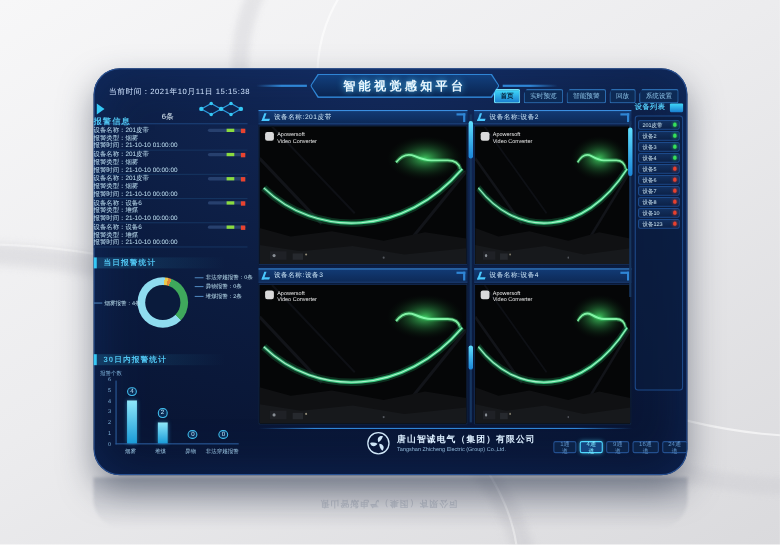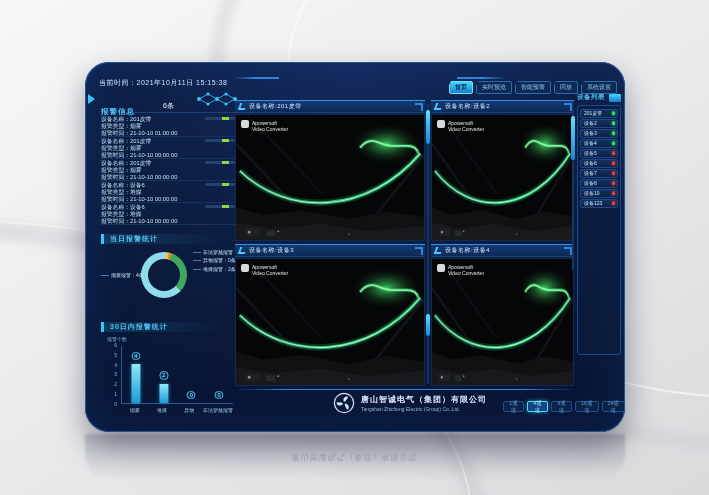--- a/index.html
+++ b/index.html
@@ -29,21 +29,21 @@
 .hl{position:absolute;height:2px;background:linear-gradient(90deg,transparent,#2f86d6,#2f86d6)}
 #hl1{left:148px;top:15px;width:46px}
 #hl2{left:372px;top:15px;width:50px;background:linear-gradient(90deg,#2f86d6,#2f86d6,transparent)}
 .nav{position:absolute;left:364px;top:19px;display:flex;gap:3px}
 .navbtn{position:relative;height:13px;padding:0 5px;font-size:6px;color:#8fc6ea;background:#0d2a55;
   border:1px solid #2b6cb0;border-radius:2px;font-family:inherit;display:flex;align-items:center;cursor:pointer;
   clip-path:polygon(8% 0,100% 0,100% 100%,0 100%,0 35%)}
 .navbtn.active{background:linear-gradient(180deg,#3fd8f9,#1a7fd0);color:#06263f;font-weight:bold;border-color:#6fe4ff}
 
 
-.lpanel{position:absolute;left:16px;top:38px;width:140px;height:330px}
+.lpanel{position:absolute;left:0;top:38px;width:140px;height:330px}
 .lhead{position:relative;height:13px;border-bottom:1px solid #1c4179}
 .lhead .t{font-size:7.5px;font-weight:bold;color:#4fc3ef;letter-spacing:1px}
 .lhead .c{position:absolute;left:62px;top:1px;font-size:7px;color:#e6f4fc}
 .molecule{position:absolute;right:2px;top:-10px}
 .alist{position:absolute;left:0;top:15px;width:140px}
 .acard{position:relative;height:22px;border-bottom:1px solid #14335f;padding-top:1px}
 .acard div{font-size:5.8px;line-height:7px;color:#bfe0f2;white-space:nowrap}
 .astrip{position:absolute;right:2px;top:2px;width:34px;height:3px;background:#27406e;border-radius:2px}
 .astrip .g{position:absolute;right:10px;top:0;width:7px;height:3px;background:#8adb3f}
 .astrip .r{position:absolute;right:0;top:-.5px;width:4px;height:4px;background:#e8432f}
@@ -124,20 +124,25 @@
 <div class="streak" id="s2"></div>
 <div class="streak" id="s3"></div>
 <div class="streak" id="s4"></div>
 
 <div class="panel">
   <div class="cornerTri"></div>
 
   <div class="time">当前时间：2021年10月11日 15:15:38</div>
   <div class="hl" id="hl1"></div>
   <div class="hl" id="hl2"></div>
+  <div class="titleWrap">
+    <div class="titleInner">
+        <span>智能视觉感知平台</span>
+      </div>
+  </div>
   <div class="nav">
     <button class="navbtn active">首页</button>
     <button class="navbtn">实时预览</button>
     <button class="navbtn">智能预警</button>
     <button class="navbtn">回放</button>
     <button class="navbtn">系统设置</button>
   </div>
 
   <aside class="lpanel">
     <div class="lhead">

